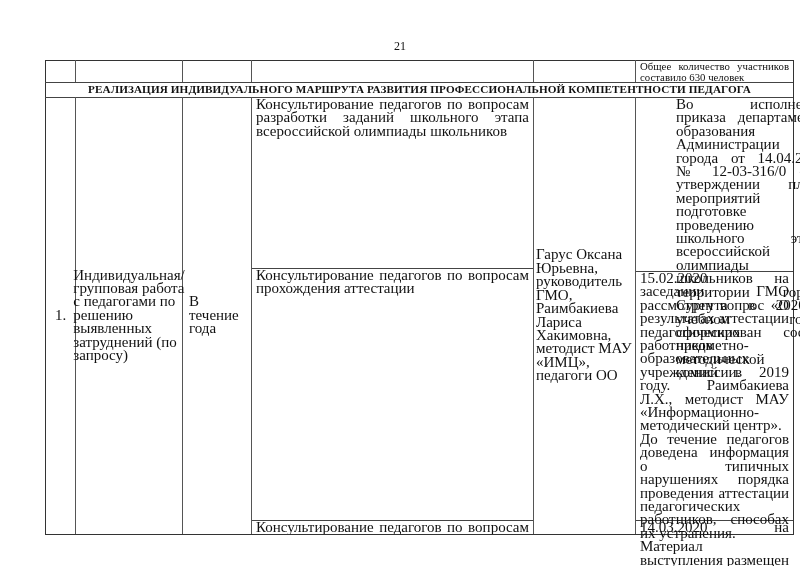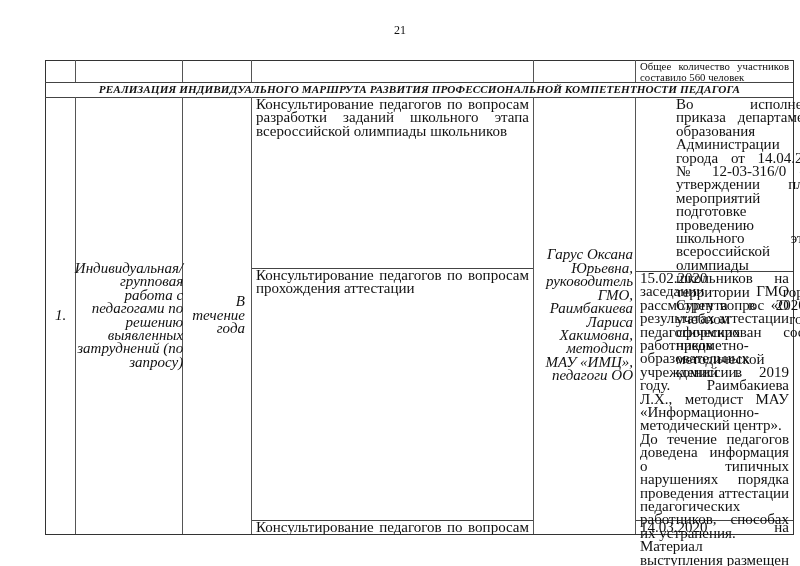--- a/index.html
+++ b/index.html
@@ -1,23 +1,23 @@
 <!DOCTYPE html>
 <html><head>
 <meta charset="utf-8">
 <style>
   html, body { margin:0; padding:0; background:#ffffff; }
   body { width:800px; height:566px; position:relative; overflow:hidden;
          font-family:"Liberation Serif","DejaVu Serif",serif; color:#111; }
-  .page-num { position:absolute; left:0; width:800px; top:23px; text-align:center; font-size:12px; }
+  .page-num { position:absolute; left:0; width:800px; top:39px; text-align:center; font-size:12px; }
   .cell { position:absolute; box-sizing:border-box; font-size:15px; line-height:13.4px; }
   .vline { position:absolute; width:0; border-left:1px solid #555; }
   .hline { position:absolute; height:0; border-top:1px solid #444; }
   .just { text-align:justify; text-align-last:left; padding:1px 4px 0 4px; }
-  .center { text-align:right; display:flex; align-items:center; justify-content:center;font-style:italic; }
+  .center { text-align:left; display:flex; align-items:center; justify-content:center; }
   .heading { font-weight:bold; font-size:11.2px; letter-spacing:0.1px; }
 </style>
 </head>
 <body>
 
 <div class="page-num">21</div>
 
 <div>
 
   <div class="hline" style="left:45px;top:60px;width:748px;border-top:1.5px solid #333;"></div>
@@ -37,21 +37,21 @@
   <div class="vline" style="left:251px;top:60px;height:22px;"></div>
   <div class="vline" style="left:533px;top:60px;height:22px;"></div>
   <div class="vline" style="left:635px;top:60px;height:22px;"></div>
 
   <div class="vline" style="left:75px;top:97px;height:437px;"></div>
   <div class="vline" style="left:182px;top:97px;height:437px;"></div>
   <div class="vline" style="left:251px;top:97px;height:437px;"></div>
   <div class="vline" style="left:533px;top:97px;height:437px;"></div>
   <div class="vline" style="left:635px;top:97px;height:437px;"></div>
 
-  <div class="cell just" style="left:636px;top:60px;width:157px;height:22px;line-height:11px;font-size:10.8px;">Общее количество участников составило 560 человек</div>
+  <div class="cell just" style="left:636px;top:60px;width:157px;height:22px;line-height:11px;font-size:10.8px;">Общее количество участников составило 630 человек</div>
 
   <div class="cell center heading" style="left:46px;top:82px;width:747px;height:15px;">РЕАЛИЗАЦИЯ ИНДИВИДУАЛЬНОГО МАРШРУТА РАЗВИТИЯ ПРОФЕССИОНАЛЬНОЙ КОМПЕТЕНТНОСТИ ПЕДАГОГА</div>
 
   <div class="cell center" style="left:46px;top:97px;width:29px;height:437px;">1.</div>
   <div class="cell center" style="left:76px;top:97px;width:106px;height:437px;padding:12px 6px;">Индивидуальная/ групповая работа с педагогами по решению выявленных затруднений (по запросу)</div>
   <div class="cell center" style="left:183px;top:97px;width:68px;height:437px;padding:0 6px;">В течение года</div>
   <div class="cell center" style="left:534px;top:97px;width:101px;height:437px;padding:0 2px;">Гарус Оксана Юрьевна, руководитель ГМО, Раимбакиева Лариса Хакимовна, методист МАУ «ИМЦ», педагоги ОО</div>
 
   <div class="cell just" style="left:252px;top:97px;width:281px;height:171px;">Консультирование педагогов по вопросам разработки заданий школьного этапа всероссийской олимпиады школьников</div>
   <div class="cell" style="left:672px;top:97px;width:157px;height:174px;">

